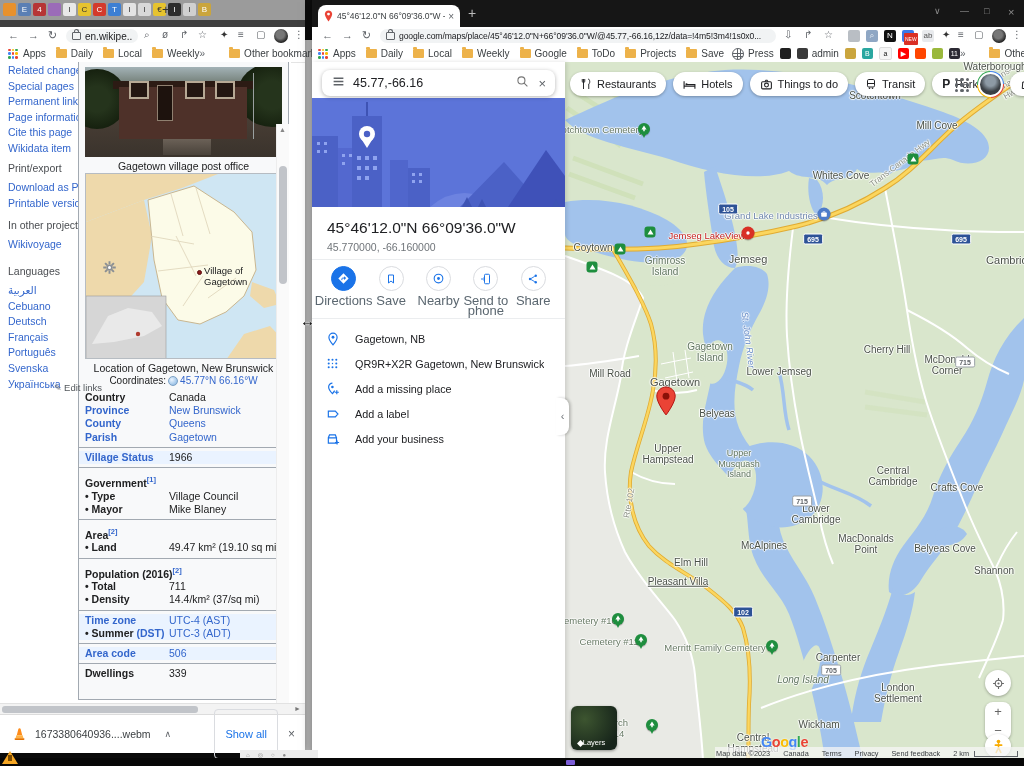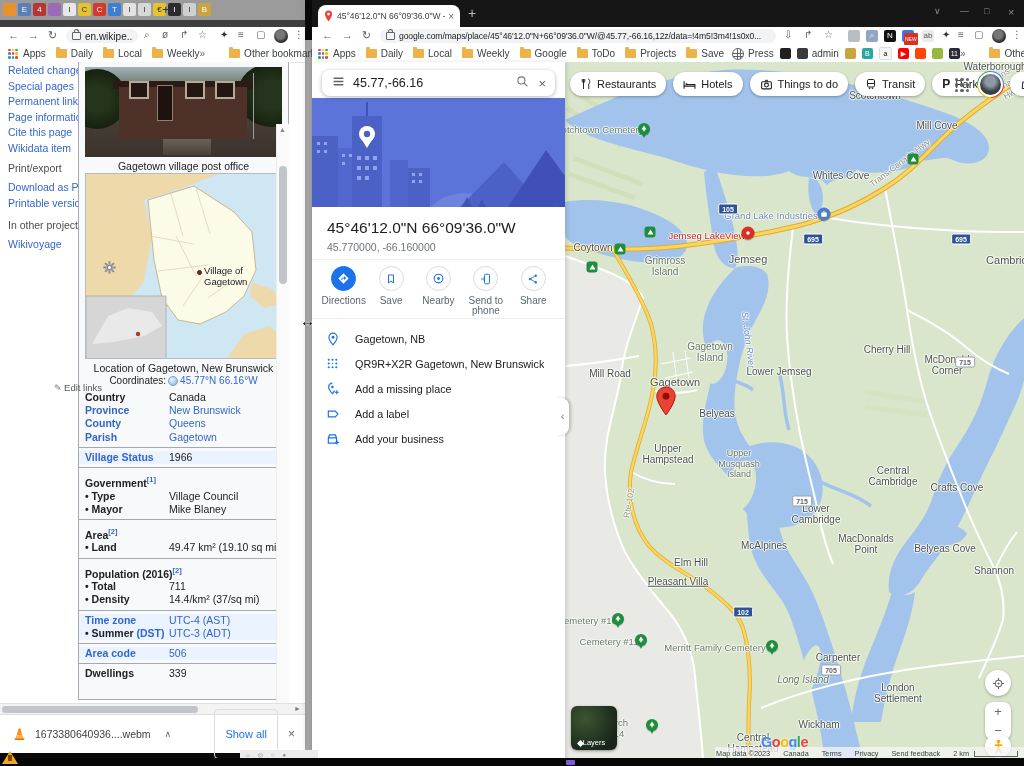--- a/index.html
+++ b/index.html
@@ -103,21 +103,21 @@
   .searchval{flex:1;font-size:12.5px;color:#202124;}
   .sic{color:#757575;margin-right:9px;}
   #mbanner{position:absolute;left:0;top:36px;width:253px;height:109px;overflow:hidden;}
   .place-title{position:absolute;left:15px;top:157px;font-size:15.5px;color:#202124;}
   .place-coords{position:absolute;left:15px;top:179px;font-size:10.5px;color:#70757a;}
   .pdiv{position:absolute;left:0;width:100%;border-top:1px solid #ebedef;}
   #actions{position:absolute;left:0;top:204px;width:100%;display:flex;justify-content:space-around;padding:0 8px;box-sizing:border-box;}
   .act{display:flex;flex-direction:column;align-items:center;width:46px;}
   .act-c{width:23px;height:23px;border-radius:50%;border:1px solid #dadce0;display:flex;align-items:center;justify-content:center;color:#1a73e8;background:#fff;}
   .act-c.fill{background:#1a73e8;border-color:#1a73e8;color:#fff;}
-  .act-l{font-size:10px;color:#5b6770;margin-top:5px;text-align:center;line-height:9.5px;}
+  .act-l{font-size:13px;color:#5b6770;margin-top:5px;text-align:center;line-height:9.5px;}
   #plist{position:absolute;left:0;top:264px;width:100%;}
   .prow{display:flex;align-items:center;height:25px;}
   .prow .pic{width:16px;margin:0 13px 0 14px;color:#1a73e8;flex:none;display:flex;}
   .prow .ptxt{font-size:10.8px;color:#202124;white-space:nowrap;overflow:hidden;}
   #collapse{position:absolute;left:244px;top:336px;width:13px;height:37px;background:#fff;border-radius:0 8px 8px 0;box-shadow:2px 0 3px rgba(0,0,0,.2);color:#70757a;font-size:11px;line-height:37px;text-align:center;z-index:40;}
   
   #mapwrap{position:relative;width:459px;height:698px;overflow:hidden;background:#d9e6cc;}
   .ml{position:absolute;transform:translate(-50%,-50%);font-size:10px;color:#4a5148;text-align:center;white-space:pre-line;line-height:10.5px;z-index:3;
       text-shadow:1px 0 1px #fff,-1px 0 1px #fff,0 1px 1px #fff,0 -1px 1px #fff;}
   .ml.nat{color:#60755f;}
@@ -248,20 +248,32 @@
         <div class="sb-h">Print/export</div>
         <div id="sb-print">
             <div class="sb-link">Download as PDF</div>
             <div class="sb-link">Printable version</div>
           </div>
       </div>
       <div class="sb-block" style="top:157px">
         <div class="sb-h">In other projects</div>
         <div id="sb-proj">
             <div class="sb-link">Wikivoyage</div>
+          </div>
+      </div>
+      <div class="sb-block" style="top:203px">
+        <div class="sb-h">Languages</div>
+        <div id="sb-lang">
+            <div class="sb-link">العربية</div>
+            <div class="sb-link">Cebuano</div>
+            <div class="sb-link">Deutsch</div>
+            <div class="sb-link">Français</div>
+            <div class="sb-link">Português</div>
+            <div class="sb-link">Svenska</div>
+            <div class="sb-link">Українська</div>
           </div>
       </div>
       <div class="editlinks"><span class="pencil">✎ </span><span>Edit links</span></div>
 
       <div id="infobox">
         <div id="pphoto">
           <div class="ph-tree" style="left:-18px;top:2px;width:60px;height:60px"></div>
           <div class="ph-tree" style="left:152px;top:-4px;width:70px;height:64px"></div>
           <div class="ph-roof"></div>
           <div class="ph-bld"></div>

